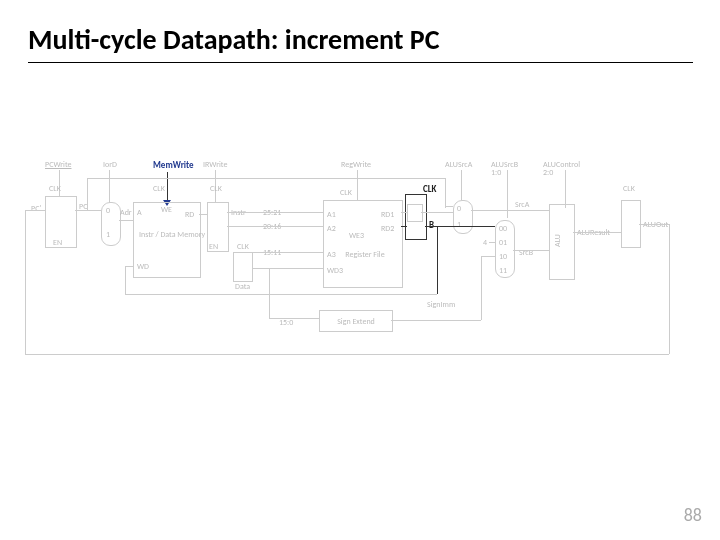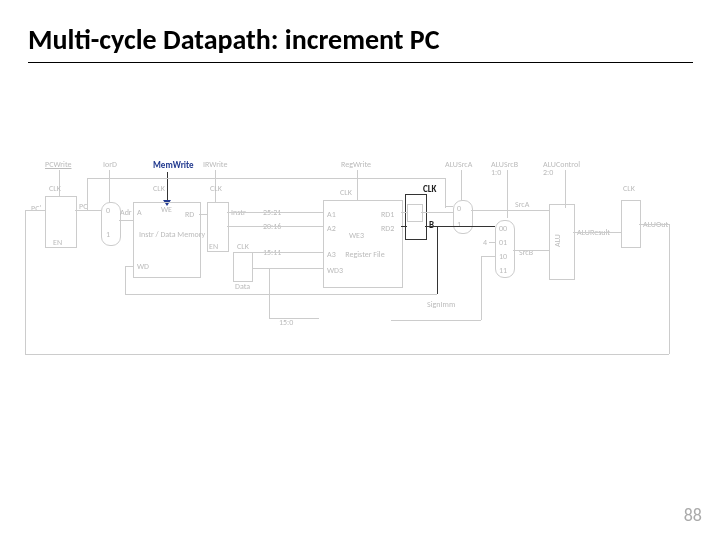--- a/index.html
+++ b/index.html
@@ -141,20 +141,23 @@
   <div class="box" style="left:504px;top:44px;width:24px;height:74px;"></div>
   <span class="lbl" style="left:508px;top:74px;writing-mode:vertical-rl;transform:rotate(180deg);">ALU</span>
   <div class="h" style="left:426px;top:50px;width:78px;"></div>
   <div class="h" style="left:468px;top:90px;width:36px;"></div>
   <span class="lbl" style="left:532px;top:68px;">ALUResult</span>
 
   <div class="box" style="left:576px;top:40px;width:18px;height:46px;"></div>
   <span class="lbl" style="left:598px;top:60px;">ALUOut</span>
   <div class="h" style="left:528px;top:72px;width:48px;"></div>
 
+  <div class="box centered" style="left:274px;top:150px;width:72px;height:20px;">
+    <span class="lbl" style="position:static;">Sign Extend</span>
+  </div>
   <span class="lbl" style="left:382px;top:140px;">SignImm</span>
   <div class="h" style="left:346px;top:160px;width:90px;"></div>
   <div class="v" style="left:436px;top:96px;height:64px;"></div>
   <div class="h" style="left:436px;top:96px;width:14px;"></div>
 
   <div class="h" style="left:594px;top:64px;width:30px;"></div>
   <div class="v" style="left:624px;top:64px;height:130px;"></div>
   <div class="h" style="left:-20px;top:194px;width:644px;"></div>
   <div class="v" style="left:-20px;top:50px;height:144px;"></div>
   <div class="h" style="left:-20px;top:50px;width:20px;"></div>

